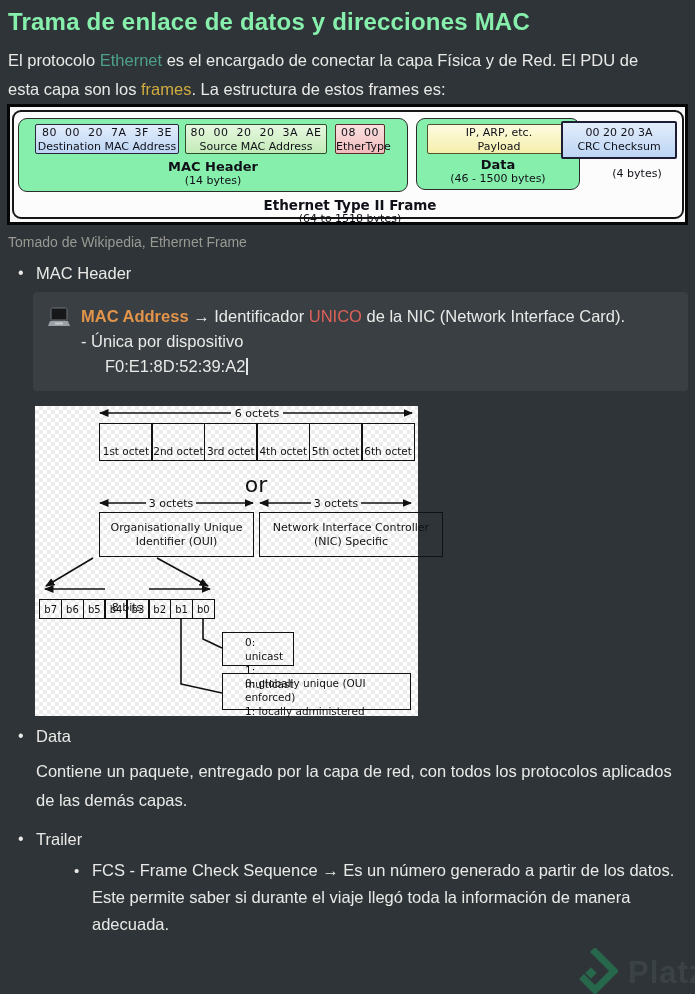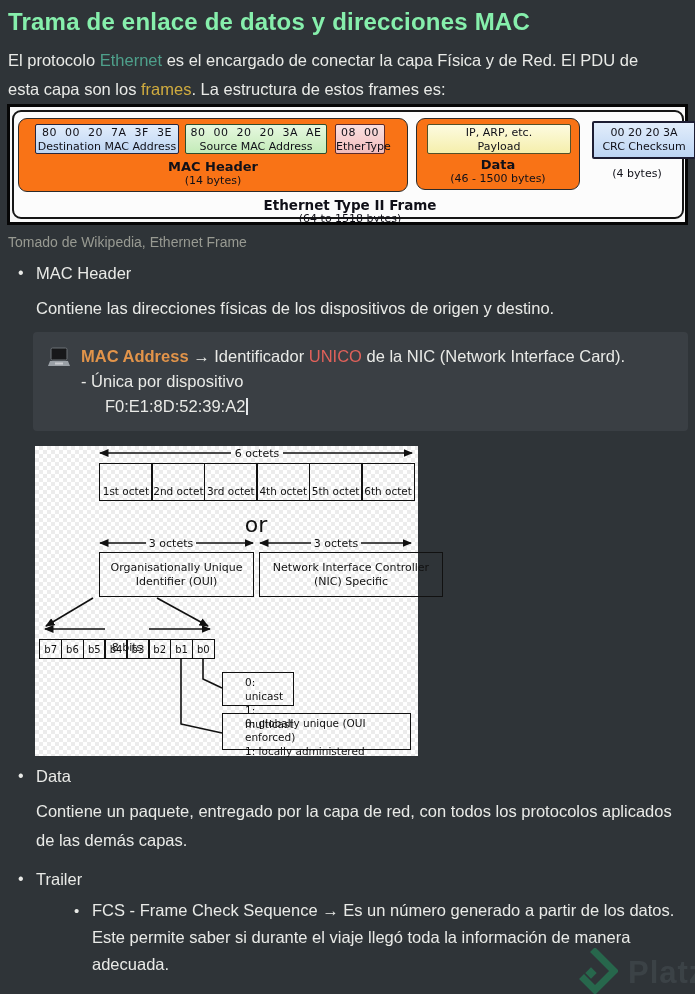--- a/index.html
+++ b/index.html
@@ -35,30 +35,30 @@
   .callout-body { margin-left:8px; font-size:16.5px; line-height:25px; }
   .callout-term { color:#E2944A; font-weight:bold; }
   .callout-red { color:#E0615A; }
   .callout-indent { padding-left:24px; }
   .caret { display:inline-block; width:2px; height:17px; background:#E4E7EA; vertical-align:-3px; margin-left:1px; }
 
   
   .img1 { margin:0 0 0 -1px; width:681px; height:121px; background:#060606; padding:3px; cursor:pointer; }
   .img1-inner { position:relative; width:675px; height:115px; background:#F8F8F8; font-family:"DejaVu Sans", sans-serif; color:#101018; }
   .frame-outer { position:absolute; left:2px; top:3px; width:672px; height:109px; border:2px solid #161616; border-radius:9px; background:#FCFCFC; }
-  .grp { position:absolute; border:1.5px solid #2B2B2B; border-radius:9px; background:#f97316; }
+  .grp { position:absolute; border:1.5px solid #2B2B2B; border-radius:9px; background:#86efac; }
   .grp-mac { left:4px; top:6px; width:390px; height:74px; }
   .grp-data { left:402px; top:6px; width:164px; height:72px; }
   .fbox { position:absolute; top:5px; height:30px; border:1.4px solid #26263d; border-radius:2px; text-align:center; font-size:11px; line-height:13.5px; padding-top:1px; }
   .fbox .hex { white-space:pre; letter-spacing:.5px; }
   .fbox-dest { left:16px; width:144px; background:linear-gradient(#E2EDFB,#BDD5F4); }
   .fbox-src  { left:166px; width:142px; background:linear-gradient(#E7F8E0,#C3EBB8); border-color:#2d4d2d; }
   .fbox-ether{ left:316px; width:50px; background:linear-gradient(#FAE1E1,#F2BCBC); border-color:#5e2b2b; }
   .fbox-payload { left:10px; width:144px; background:linear-gradient(#FDFBE0,#F5EFAC); border-color:#52522a; }
-  .fbox-crc { position:absolute; left:578px; top:9px; width:104px; height:38px; border:2px solid #1d1d33; border-radius:2px; text-align:center; font-size:11px; line-height:14px; padding-top:3px; background:linear-gradient(#E2EDFB,#BDD5F4); }
+  .fbox-crc { position:absolute; left:547px; top:9px; width:116px; height:38px; border:2px solid #1d1d33; border-radius:2px; text-align:center; font-size:11px; line-height:14px; padding-top:3px; background:linear-gradient(#E2EDFB,#BDD5F4); }
   .grp-label { position:absolute; left:0; right:0; text-align:center; }
   .grp-title { top:40px; font-weight:bold; font-size:13px; }
   .grp-bytes { top:55px; font-size:11px; }
   .crc-bytes { position:absolute; left:573px; top:55px; width:100px; text-align:center; font-size:11px; }
   .frame-title { position:absolute; left:0; width:672px; top:85px; text-align:center; font-weight:bold; font-size:13.5px; }
   .frame-bytes { position:absolute; left:0; width:672px; top:100px; text-align:center; font-size:11px; }
 
   
   .img2 { position:relative; margin:15px 0 0 27px; width:383px; height:310px; cursor:pointer;
     background-color:#fff;
@@ -141,21 +141,20 @@
       </div>
     </div>
   </div>
 
   <div class="caption">Tomado de Wikipedia, Ethernet Frame</div>
 
   <ul class="toplist">
 
     <li>
       <div class="li-title">MAC Header</div>
-      <div class="li-desc">Contiene las direcciones físicas de los dispositivos de origen y destino.</div>
 
       <div class="callout" style="margin-left:-3px">
         <div class="callout-icon">
           <svg width="24" height="22" viewBox="0 0 24 22">
             <rect x="4" y="1" width="16" height="12" rx="1.5" fill="#17181a" stroke="#6d7277" stroke-width="1"></rect>
             <path d="M3 14 L21 14 L23 19 L1 19 Z" fill="#9aa0a6"></path>
             <rect x="8" y="15.5" width="8" height="2" fill="#caccd0"></rect>
           </svg>
         </div>
         <div class="callout-body">

